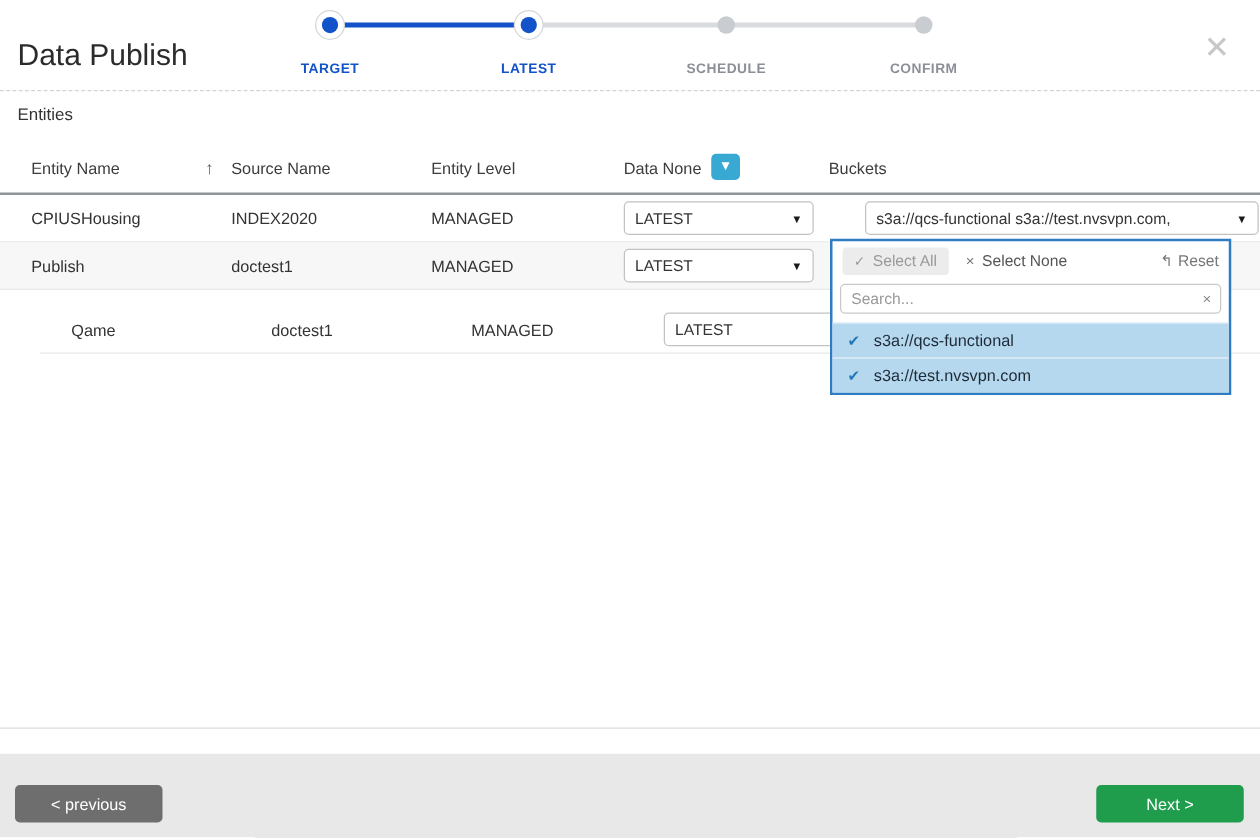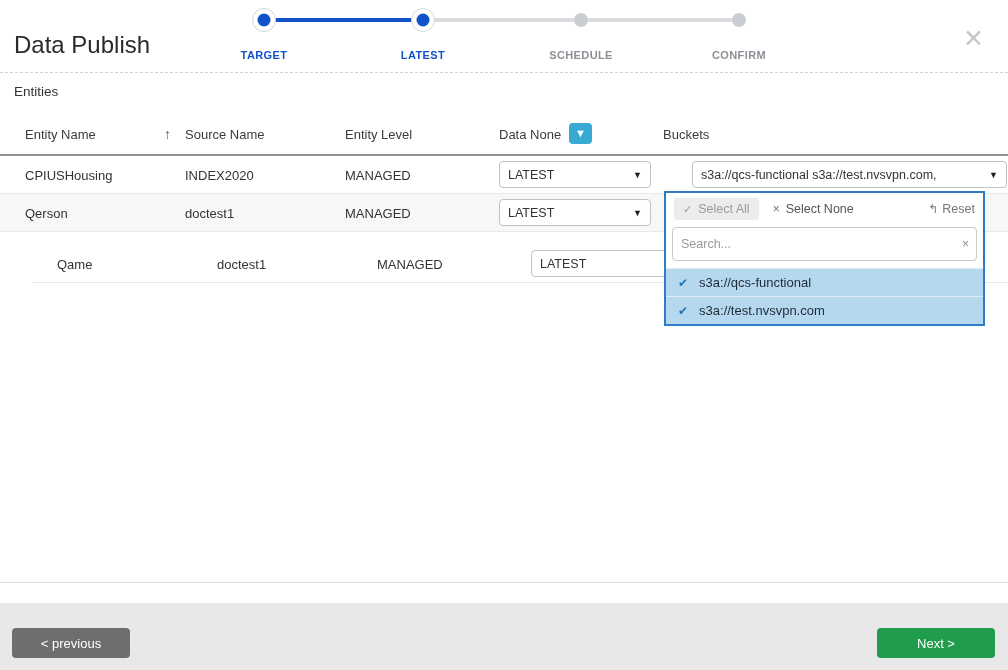--- a/index.html
+++ b/index.html
@@ -52,21 +52,21 @@
   
   .bucket-panel{position:absolute;left:664px;top:191px;width:321px;background:#fff;border:2px solid #2e7cc1;box-sizing:border-box;z-index:20;}
   .panel-actions{display:flex;align-items:center;height:32px;padding:0 8px;font-size:12.5px;}
   .chip-select-all{display:flex;align-items:center;gap:6px;background:#ececec;border-radius:3px;padding:4px 9px;color:#9a9a9a;cursor:pointer;}
   .chip-select-all .glyph{font-size:11px;}
   .action-select-none{display:flex;align-items:center;gap:6px;color:#555;margin-left:14px;cursor:pointer;}
   .action-select-none .glyph{color:#777;font-size:12px;}
   .action-reset{display:flex;align-items:center;gap:4px;color:#777;margin-left:auto;cursor:pointer;}
   .action-reset .glyph{font-size:12px;}
   .search-wrap{position:relative;margin:2px 6px 7px;}
-  .search-input{width:100%;height:34px;border:1px solid #c9c9c9;border-radius:4px;box-sizing:border-box;padding:0 24px 0 8px;font-size:12.5px;color:#4c1d95;font-family:inherit;outline:none;}
+  .search-input{width:100%;height:24px;border:1px solid #c9c9c9;border-radius:4px;box-sizing:border-box;padding:0 24px 0 8px;font-size:12.5px;color:#4c1d95;font-family:inherit;outline:none;}
   .search-input::placeholder{color:#9a9a9a;}
   .search-clear{position:absolute;right:8px;top:50%;transform:translateY(-50%);color:#8a8a8a;font-size:12px;cursor:pointer;line-height:1;}
   .option{height:27px;background:#b5d8ef;display:flex;align-items:center;padding:0 12px;gap:11px;font-size:13px;color:#1d2a36;border-top:1px solid rgba(255,255,255,.55);cursor:pointer;}
   .option .check{color:#2277b8;font-size:12px;}
 
   
   .content-divider{position:absolute;left:0;right:0;top:582px;border-top:1px solid #dcdcdc;}
   .footer{position:absolute;left:0;top:603px;width:1008px;height:67px;background:#e8e8e8;}
   .btn{position:absolute;top:25px;width:118px;height:30px;border:none;border-radius:4px;color:#fff;font-size:13px;font-family:inherit;cursor:pointer;}
   .btn-prev{left:12px;background:#6e6e6e;}
@@ -122,21 +122,21 @@
       <span>LATEST</span>
       <span class="caret">▼</span>
     </div>
     <div class="select select-buckets">
       <span>s3a://qcs-functional s3a://test.nvsvpn.com,</span>
       <span class="caret">▼</span>
     </div>
   </div>
 
   <div class="row row-2 alt">
-    <div class="cell" style="left:25px;">Qerson</div>
+    <div class="cell" style="left:25px;">Publish</div>
     <div class="cell" style="left:185px;">doctest1</div>
     <div class="cell" style="left:345px;">MANAGED</div>
     <div class="select select-loads">
       <span>LATEST</span>
       <span class="caret">▼</span>
     </div>
   </div>
 
   <div class="row row-3">
     <div class="cell" style="left:25px;">Qame</div>

